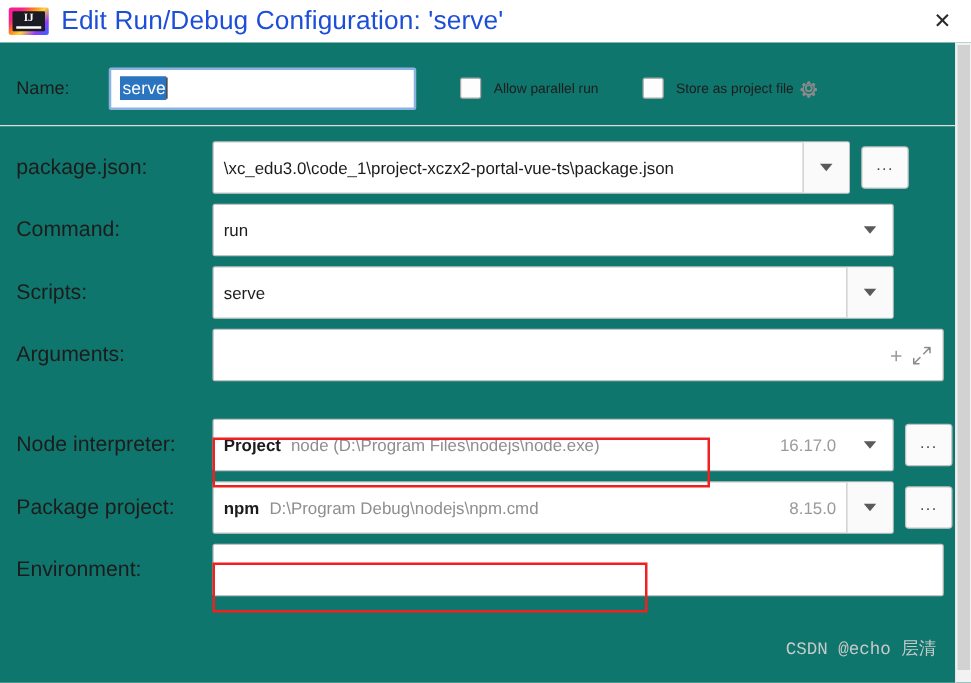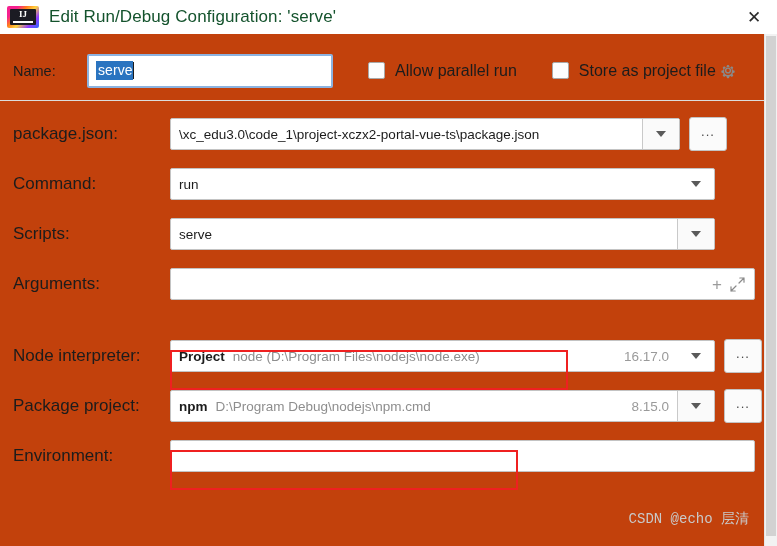--- a/index.html
+++ b/index.html
@@ -34,32 +34,32 @@
   }
   .app-icon .glyph {
     position: absolute; left: 0; right: 0; top: 3px;
     text-align: center; color: #fff; font-size: 9px; line-height: 11px;
     font-family: "Liberation Serif", serif; font-weight: bold;
   }
   .app-icon .bar {
     position: absolute; left: 6px; right: 6px; bottom: 5.5px; height: 2px; background: #fff;
   }
   .title-text {
-    font-size: 17px; color: #14532d; letter-spacing: 0.1px;
+    font-size: 21px; color: #1d4ed8; letter-spacing: 0.1px;
     white-space: nowrap;
   }
   .close-btn {
     position: absolute; right: 12px; top: 50%; transform: translateY(-50%);
     width: 22px; height: 22px; display: flex; align-items: center; justify-content: center;
     color: #2b2b2b; font-size: 17px; line-height: 1; cursor: default;
     font-family: "DejaVu Sans", sans-serif;
   }
 
   
-  .dialog-body { position: relative; height: 512px; background: #c2410c; }
+  .dialog-body { position: relative; height: 512px; background: #0f766e; }
 
   .name-row {
     display: flex; align-items: center;
     padding: 13px 0 0 13px;
     height: 60px;
   }
   .name-label { width: 74px; font-size: 14.5px; color: #1c1c1c; }
   .name-field-wrap {
     width: 246px; height: 34px; position: relative;
     border: 2px solid #8cb3e0; border-radius: 2px; background: #fff;
@@ -74,41 +74,41 @@
     letter-spacing: 0.1px;
   }
   .caret { width: 1.5px; height: 17px; background: #1c1c1c; }
 
   .cb-group { display: flex; align-items: center; margin-left: 35px; }
   .cb-item { display: flex; align-items: center; margin-right: 35px; }
   .cb-box {
     width: 17px; height: 17px; border: 1px solid #a8a8a8; border-radius: 2px;
     background: #fdfdfd; margin-right: 10px; flex: 0 0 auto;
   }
-  .cb-label { font-size: 16px; color: #1c1c1c; white-space: nowrap; }
+  .cb-label { font-size: 11px; color: #1c1c1c; white-space: nowrap; }
   .gear-icon { margin-left: 2px; width: 20px; height: 20px; position: relative; color: #8a8a8a; }
 
   .divider {
     position: absolute; left: 0; right: 0; top: 66px;
     height: 1px; background: #dcdcdc;
   }
 
   
   .form { position: absolute; left: 0; right: 0; top: 75px; }
   .row {
     display: flex; align-items: center;
     height: 50px;
     padding-left: 13px;
   }
   .row-label {
     width: 157px; flex: 0 0 auto;
     font-size: 17px; color: #1c1c1c;
   }
   .field {
-    height: 32px; background: #ffffff;
+    height: 42px; background: #ffffff;
     border: 1px solid #c3c3c3; border-radius: 2px;
     display: flex; align-items: center;
     position: relative;
     font-size: 13.5px;
   }
   .field .txt { padding-left: 8px; white-space: nowrap; overflow: hidden; }
   .field .txt.gray { color: #8e8e8e; }
   .field .bold { font-weight: bold; color: #1c1c1c; }
   .flexgrow { flex: 1 1 auto; min-width: 0; }
 

